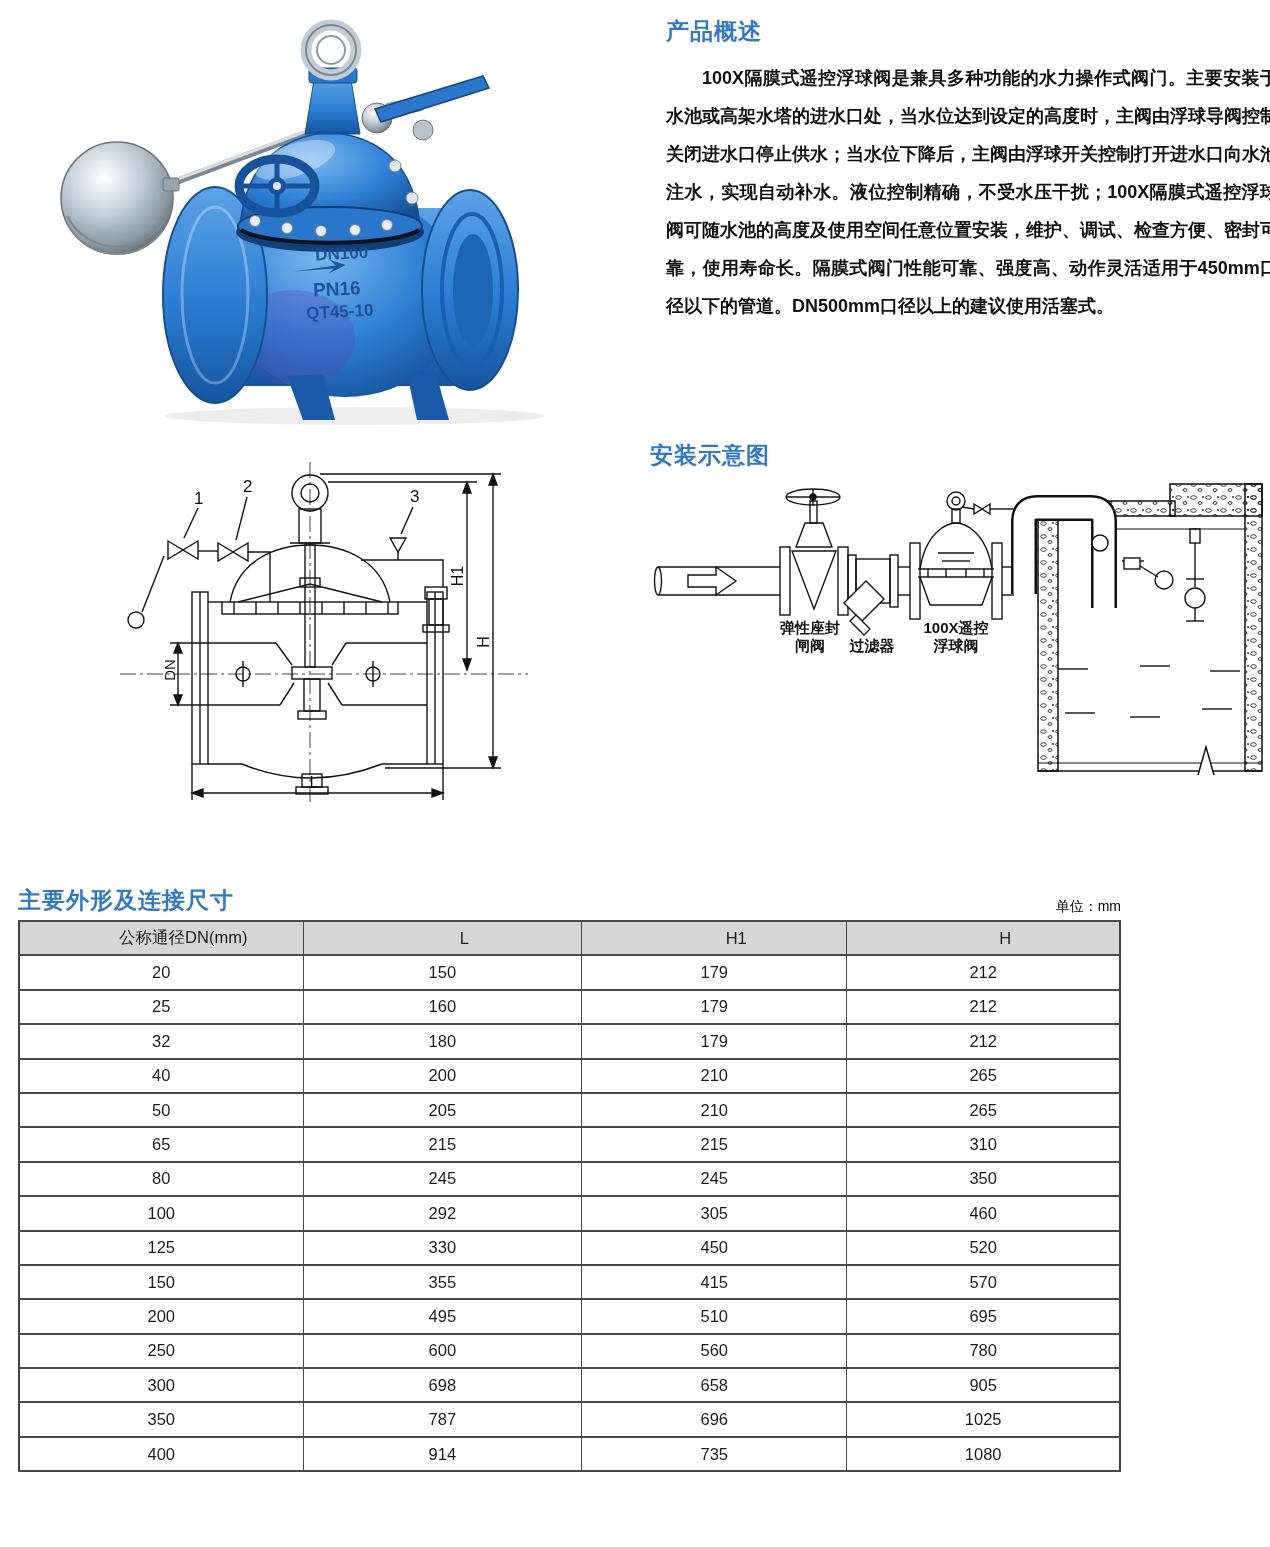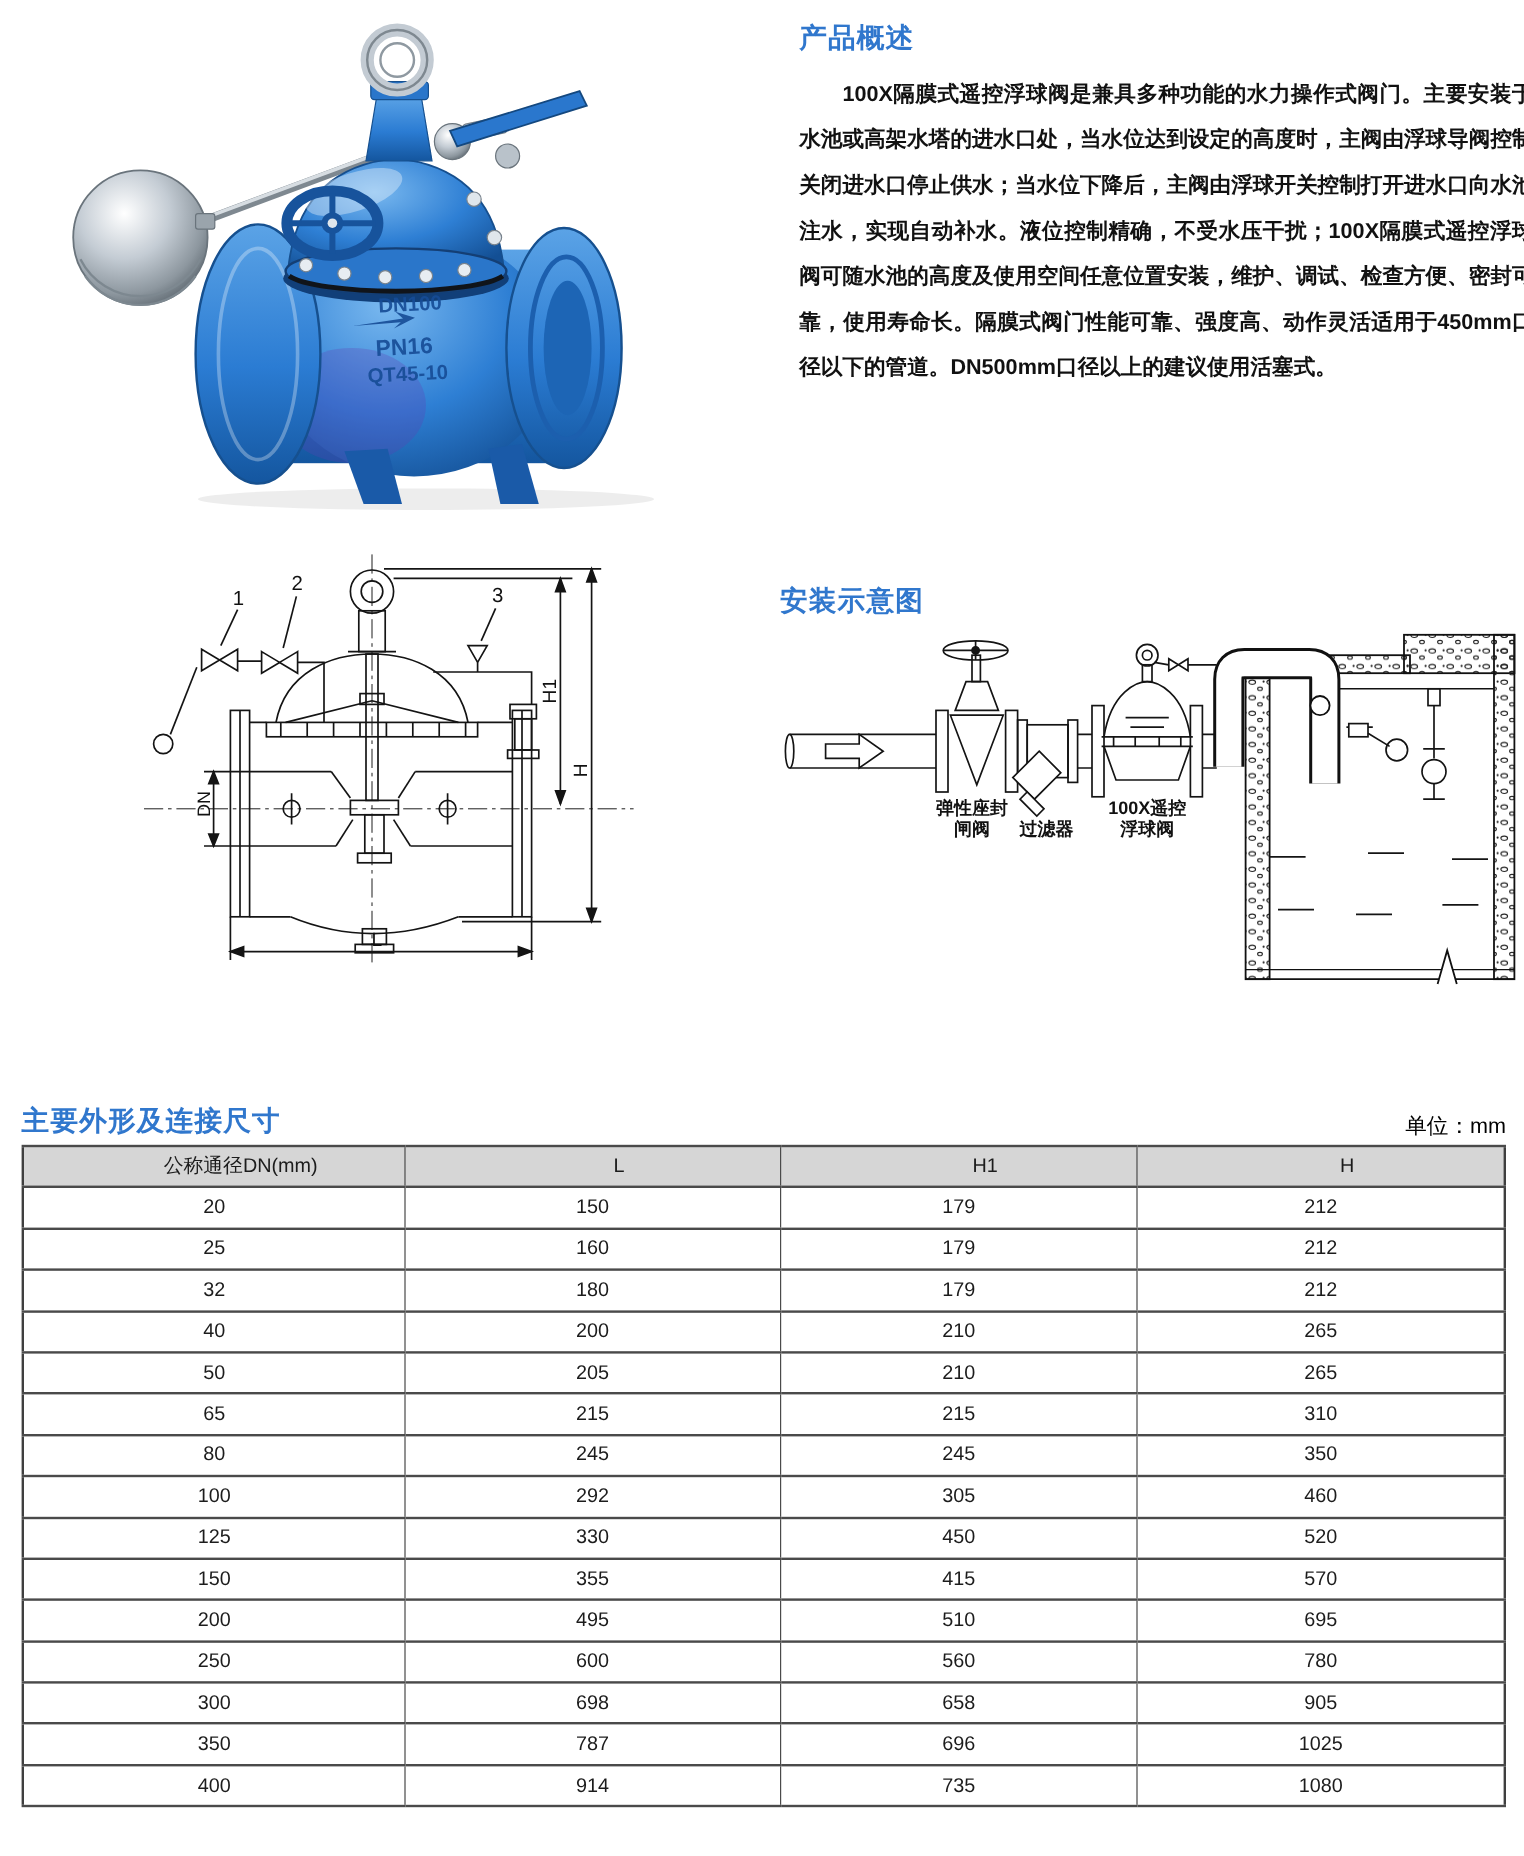--- a/index.html
+++ b/index.html
@@ -26,26 +26,26 @@
     text-align:justify;text-indent:2em;font-weight:bold;
   }
   
   #valve-photo{left:55px;top:8px;width:565px;height:420px;}
   
   #drawing{left:80px;top:452px;width:485px;}
   #drawing .caption{
     text-align:center;font-size:19px;color:#111;margin-top:4px;letter-spacing:1px;
   }
   
-  #installation{left:650px;top:440px;width:615px;margin-top:45px;}
+  #installation{left:650px;top:440px;width:615px;}
   #installation svg{margin-top:10px;}
   
-  #dimensions{left:18px;top:912px;width:1237px;}
+  #dimensions{left:18px;top:878px;width:1103px;}
   #dimensions .bar{display:flex;justify-content:space-between;align-items:flex-end;height:38px;}
-  #dimensions .unit{font-size:18px;color:#000;}
+  #dimensions .unit{font-size:14px;color:#000;}
   table{border-collapse:collapse;width:100%;table-layout:fixed;margin-top:4px;}
   th,td{
     border:1px solid var(--table-border);
     border-top-width:2px;border-bottom-width:2px;
     height:34.4px;text-align:center;vertical-align:middle;
     font-size:16.5px;color:#1c1c1c;font-weight:normal;padding:0;
   }
   th{background:var(--table-header-bg);padding-left:44px;}
   table{border:2px solid #3f3f3f;}
   svg text{font-family:"Liberation Sans", sans-serif;}

